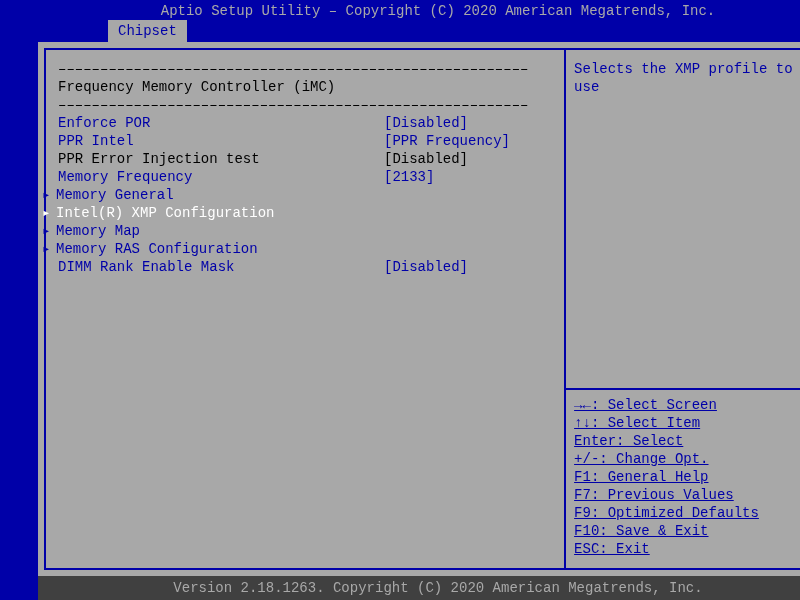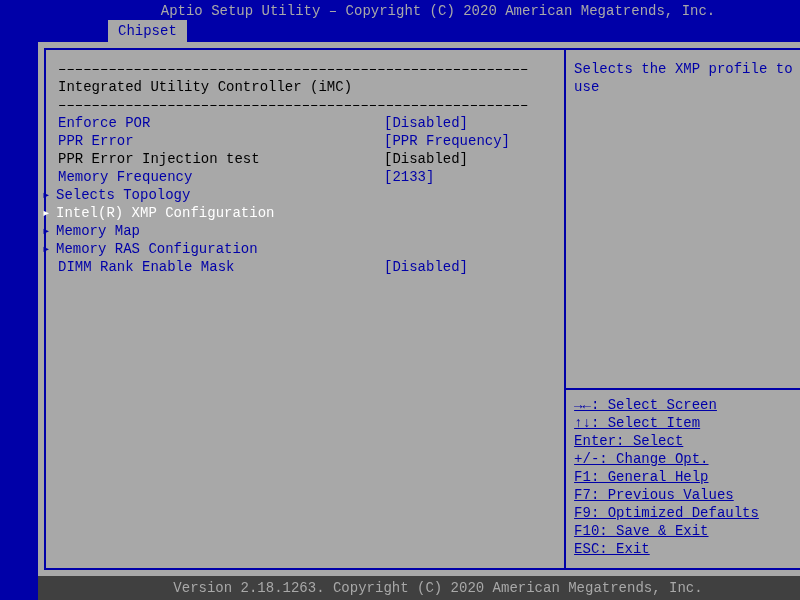--- a/index.html
+++ b/index.html
@@ -106,28 +106,28 @@
   </div>
 
   <div class="tabrow">
     <span class="tab">Chipset</span>
   </div>
 
   <div class="main">
 
     <div class="panel left">
       <div class="dashline indent">––––––––––––––––––––––––––––––––––––––––––––––––––––––––</div>
-      <div class="black indent">Integrated Utility Controller (iMC)</div>
+      <div class="black indent">Frequency Memory Controller (iMC)</div>
       <div class="dashline indent">––––––––––––––––––––––––––––––––––––––––––––––––––––––––</div>
       <div id="items">
           <div class="row blue"><span class="label"><span class="indent">Enforce POR</span></span><span class="value">[Disabled]</span></div>
-          <div class="row blue"><span class="label"><span class="indent">PPR Error</span></span><span class="value">[PPR Frequency]</span></div>
+          <div class="row blue"><span class="label"><span class="indent">PPR Intel</span></span><span class="value">[PPR Frequency]</span></div>
           <div class="row black"><span class="label"><span class="indent">PPR Error Injection test</span></span><span class="value">[Disabled]</span></div>
           <div class="row blue"><span class="label"><span class="indent">Memory Frequency</span></span><span class="value">[2133]</span></div>
-          <div class="row blue"><span class="label"><span class="arrow">▸</span><span class="indent">Selects Topology</span></span><span class="value"></span></div>
+          <div class="row blue"><span class="label"><span class="arrow">▸</span><span class="indent">Memory General</span></span><span class="value"></span></div>
           <div class="row white selected"><span class="label"><span class="arrow">▸</span><span class="indent">Intel(R) XMP Configuration</span></span><span class="value"></span></div>
           <div class="row blue"><span class="label"><span class="arrow">▸</span><span class="indent">Memory Map</span></span><span class="value"></span></div>
           <div class="row blue"><span class="label"><span class="arrow">▸</span><span class="indent">Memory RAS Configuration</span></span><span class="value"></span></div>
           <div class="row blue"><span class="label"><span class="indent">DIMM Rank Enable Mask</span></span><span class="value">[Disabled]</span></div>
         </div>
     </div>
 
     <div class="panel right">
       <div class="help-top">Selects the XMP profile to use</div>
       <div class="help-fill"></div>

